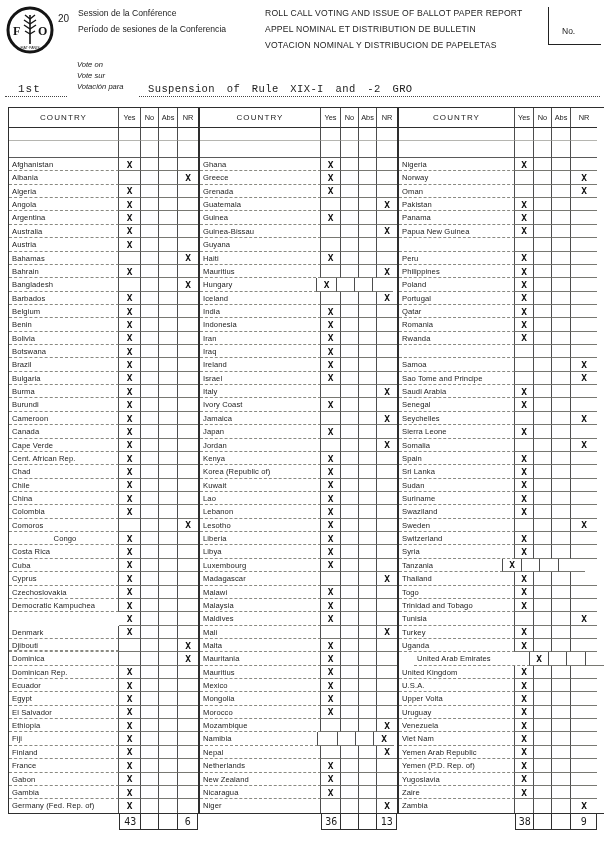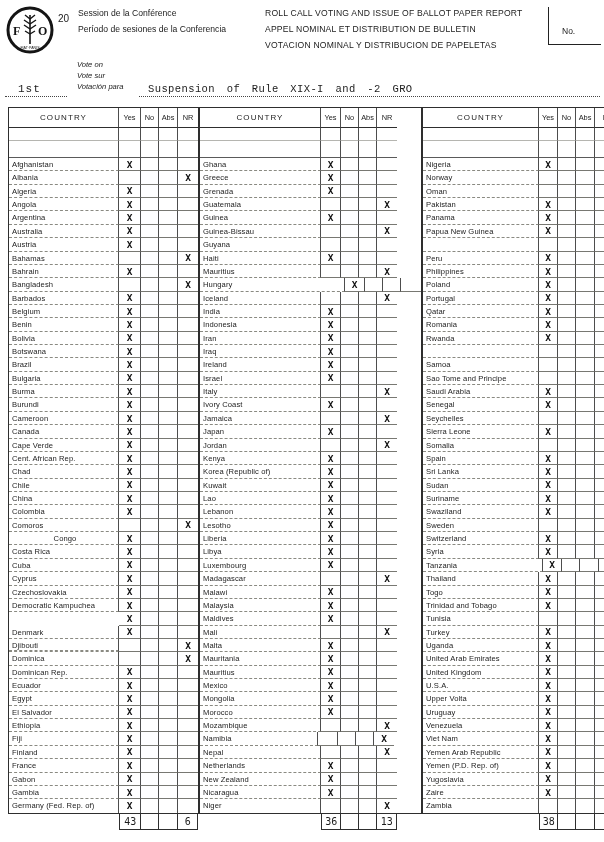--- a/index.html
+++ b/index.html
@@ -563,21 +563,21 @@
             <div class="cell xmark" style="width: 20px;"></div>
           </div>
           <div class="r r-b">
             <div class="cell cname ccell" style="width: 121px;">Mauritius</div>
             <div class="cell xmark" style="width: 20px;"></div>
             <div class="cell xmark" style="width: 18px;"></div>
             <div class="cell xmark" style="width: 18px;"></div>
             <div class="cell xmark" style="width: 20px;">X</div>
           </div>
           <div class="r r-b">
-            <div class="cell cname ccell" style="width: 145px;">Hungary</div>
+            <div class="cell cname ccell" style="width: 117px;">Hungary</div>
             <div class="cell xmark" style="width: 20px;">X</div>
             <div class="cell xmark" style="width: 18px;"></div>
             <div class="cell xmark" style="width: 18px;"></div>
             <div class="cell xmark" style="width: 20px;"></div>
           </div>
           <div class="r r-b">
             <div class="cell cname ccell" style="width: 121px;">Iceland</div>
             <div class="cell xmark" style="width: 20px;"></div>
             <div class="cell xmark" style="width: 18px;"></div>
             <div class="cell xmark" style="width: 18px;"></div>
@@ -1085,21 +1085,21 @@
             <div class="cell xmark" style="width: 26px;"></div>
           </div>
           <div class="r r-b">
             <div class="cell cname ccell" style="width: 116px;">Syria</div>
             <div class="cell xmark" style="width: 19px;">X</div>
             <div class="cell xmark" style="width: 18px;"></div>
             <div class="cell xmark" style="width: 19px;"></div>
             <div class="cell xmark" style="width: 26px;"></div>
           </div>
           <div class="r r-b">
-            <div class="cell cname ccell" style="width: 120px;">Tanzania</div>
+            <div class="cell cname ccell" style="width: 104px;">Tanzania</div>
             <div class="cell xmark" style="width: 19px;">X</div>
             <div class="cell xmark" style="width: 18px;"></div>
             <div class="cell xmark" style="width: 19px;"></div>
             <div class="cell xmark" style="width: 26px;"></div>
           </div>
           <div class="r r-b">
             <div class="cell cname ccell" style="width: 116px;">Thailand</div>
             <div class="cell xmark" style="width: 19px;">X</div>
             <div class="cell xmark" style="width: 18px;"></div>
             <div class="cell xmark" style="width: 19px;"></div>
@@ -1134,21 +1134,21 @@
             <div class="cell xmark" style="width: 26px;"></div>
           </div>
           <div class="r r-b">
             <div class="cell cname ccell" style="width: 116px;">Uganda</div>
             <div class="cell xmark" style="width: 19px;">X</div>
             <div class="cell xmark" style="width: 18px;"></div>
             <div class="cell xmark" style="width: 19px;"></div>
             <div class="cell xmark" style="width: 26px;"></div>
           </div>
           <div class="r r-b">
-            <div class="cell cname ccell" style="width: 116px;">United Arab Emirates</div>
+            <div class="cell cname ccell" style="width: 116px; margin-left: 15px;">United Arab Emirates</div>
             <div class="cell xmark" style="width: 19px;">X</div>
             <div class="cell xmark" style="width: 18px;"></div>
             <div class="cell xmark" style="width: 19px;"></div>
             <div class="cell xmark" style="width: 26px;"></div>
           </div>
           <div class="r r-b">
             <div class="cell cname ccell" style="width: 116px;">United Kingdom</div>
             <div class="cell xmark" style="width: 19px;">X</div>
             <div class="cell xmark" style="width: 18px;"></div>
             <div class="cell xmark" style="width: 19px;"></div>

